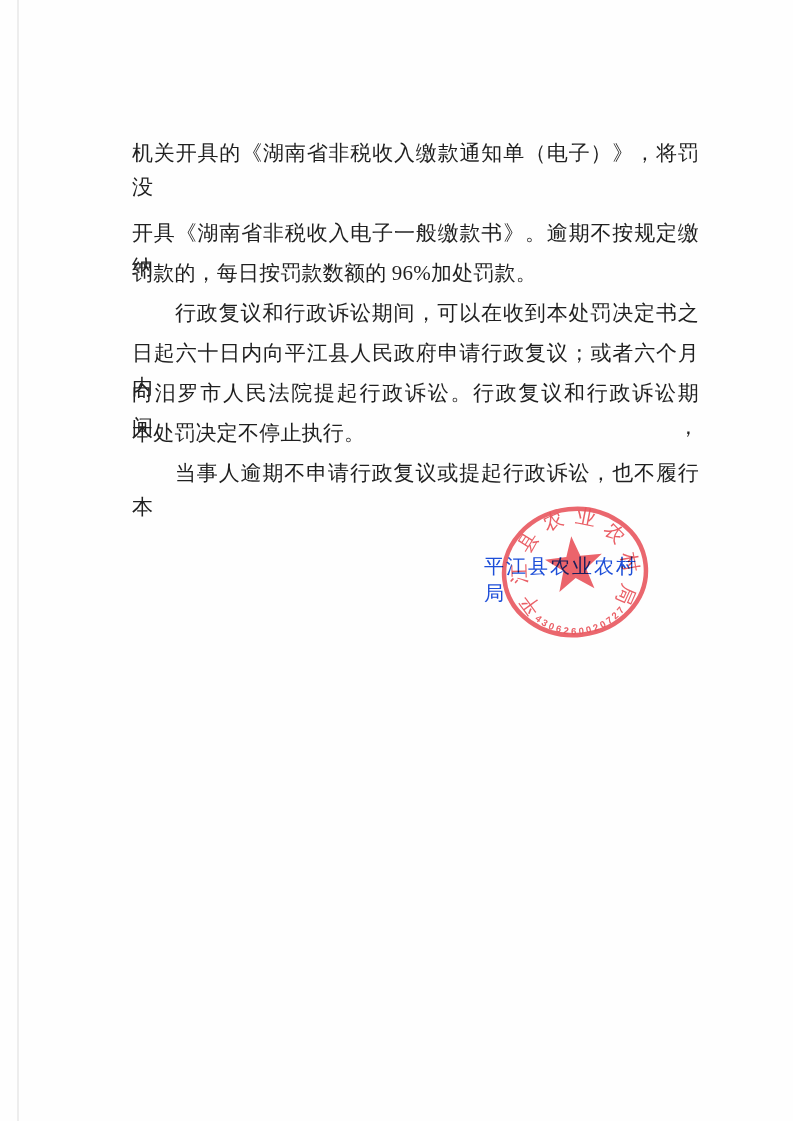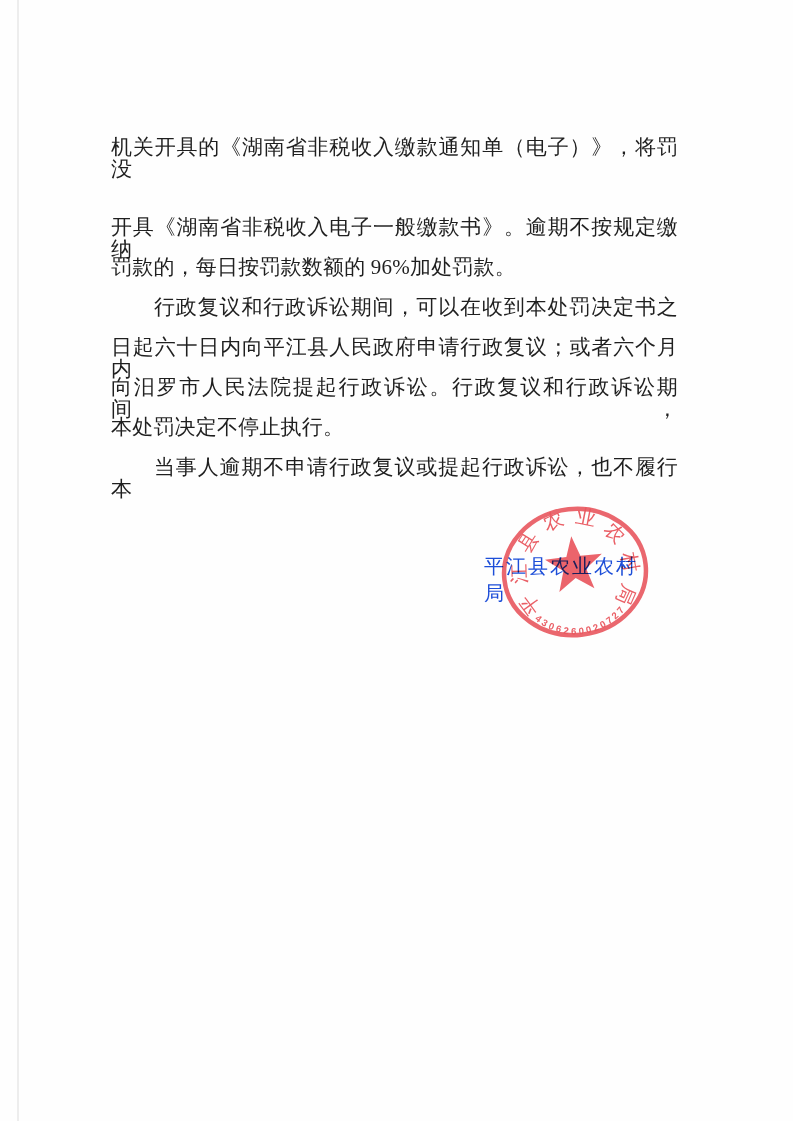--- a/index.html
+++ b/index.html
@@ -11,24 +11,24 @@
     font-family: "Liberation Serif", "DejaVu Serif", serif;
   }
   .page { position: absolute; inset: 0; background: #fefefe; }
   .scan-edge {
     position: absolute; left: 17px; top: 0;
     width: 2px; height: 1121px;
     background: #ededed;
   }
   .doc-line {
     position: absolute;
-    left: 111px;
+    left: 132px;
     width: 567px;
     font-size: 21px;
-    line-height: 22px;
+    line-height: 34px;
     color: #1f1f1f;
     letter-spacing: 0.2px;
   }
   .jl {
     text-align: justify;
     text-align-last: justify;
     text-justify: inter-character;
   }
   .indent { text-indent: 43px; }
   .sig-agency {

